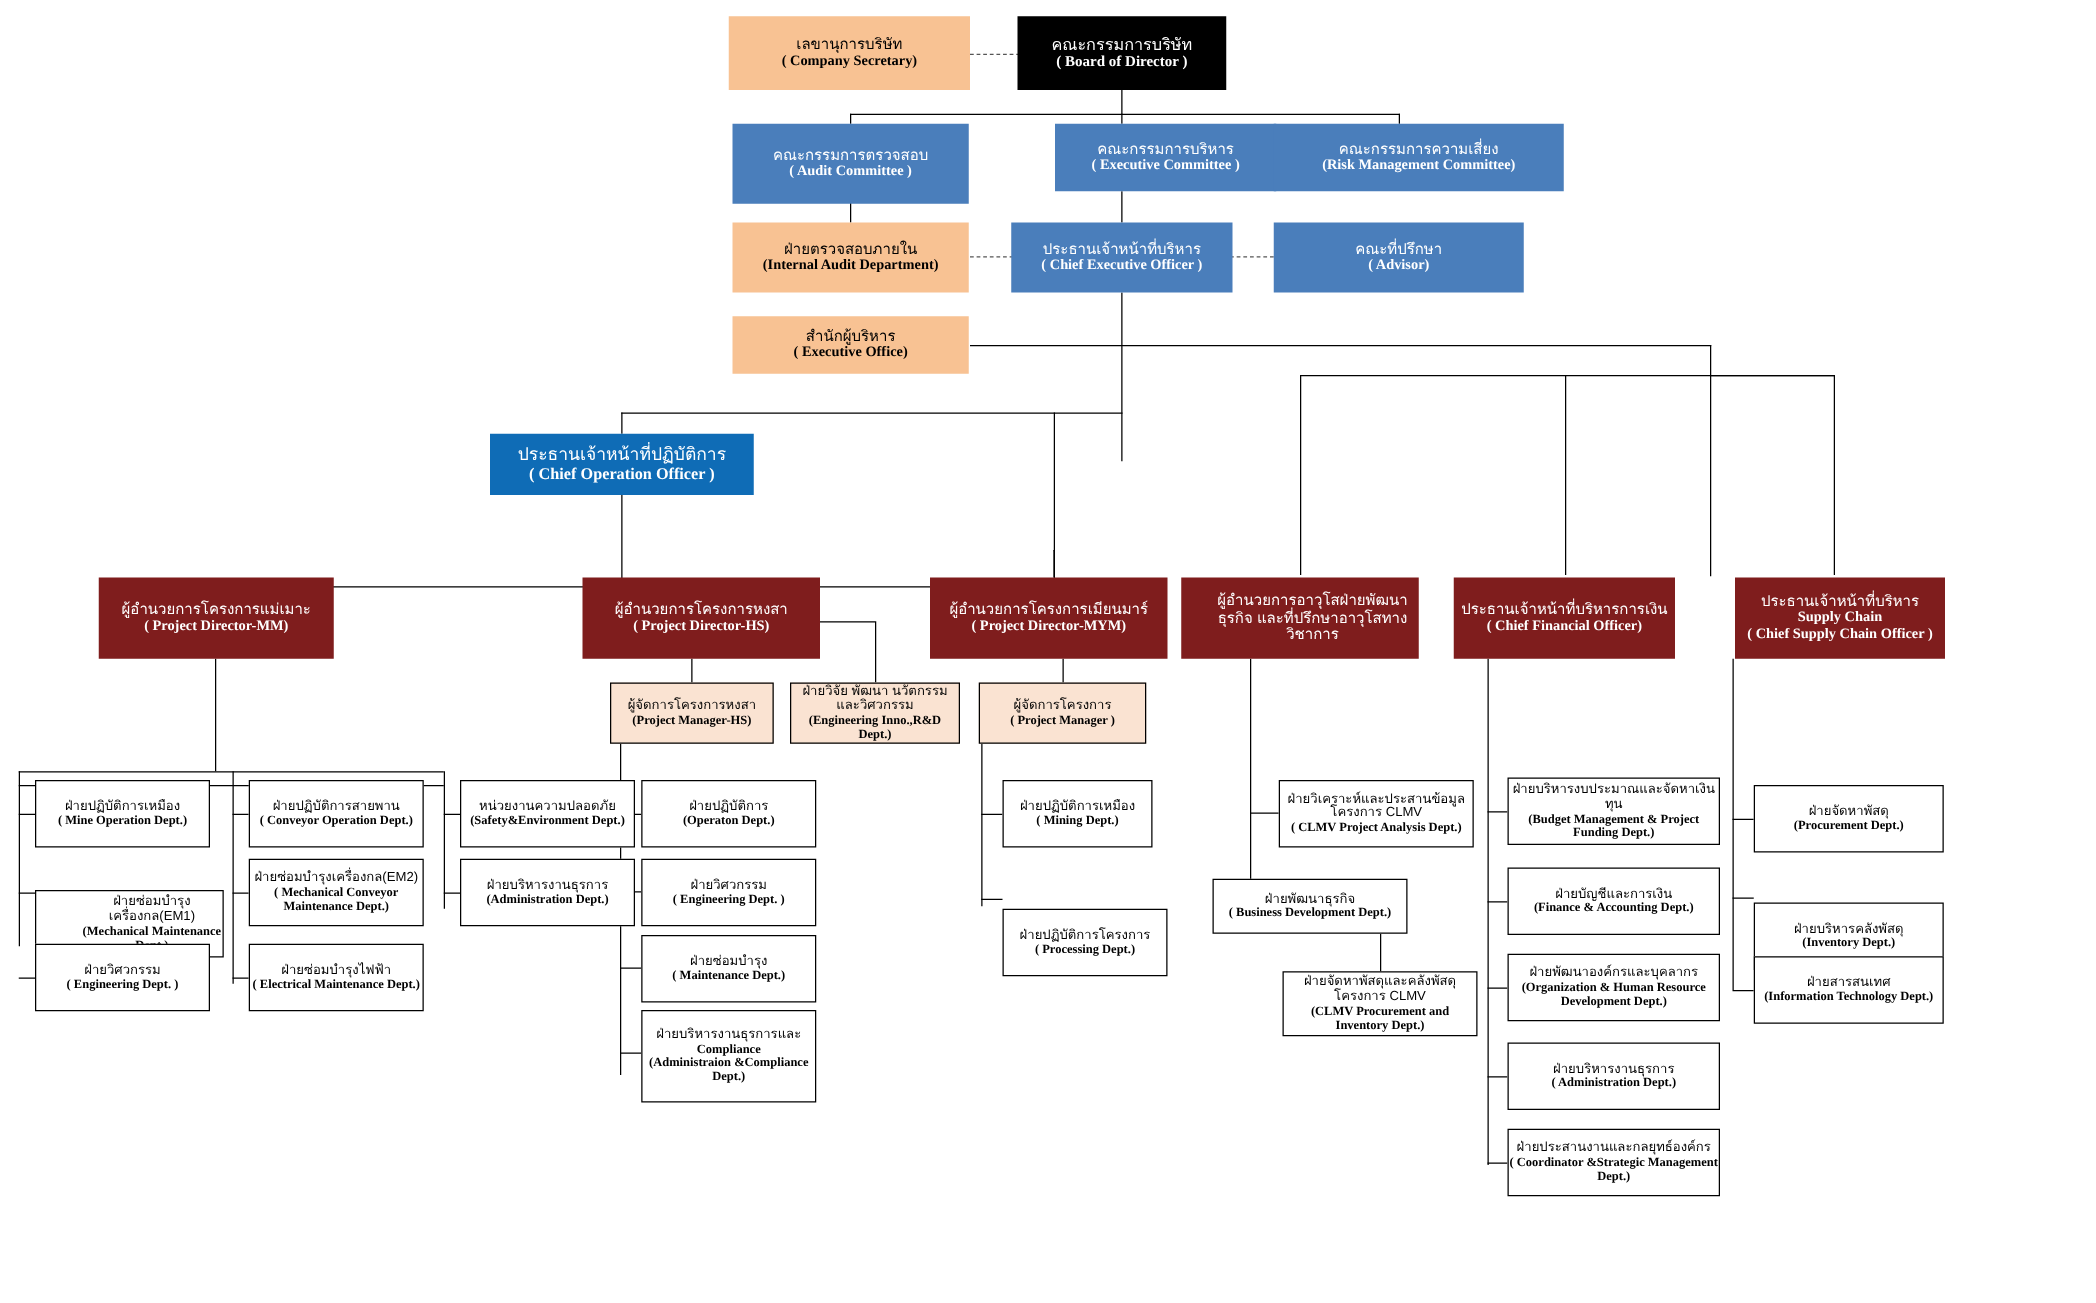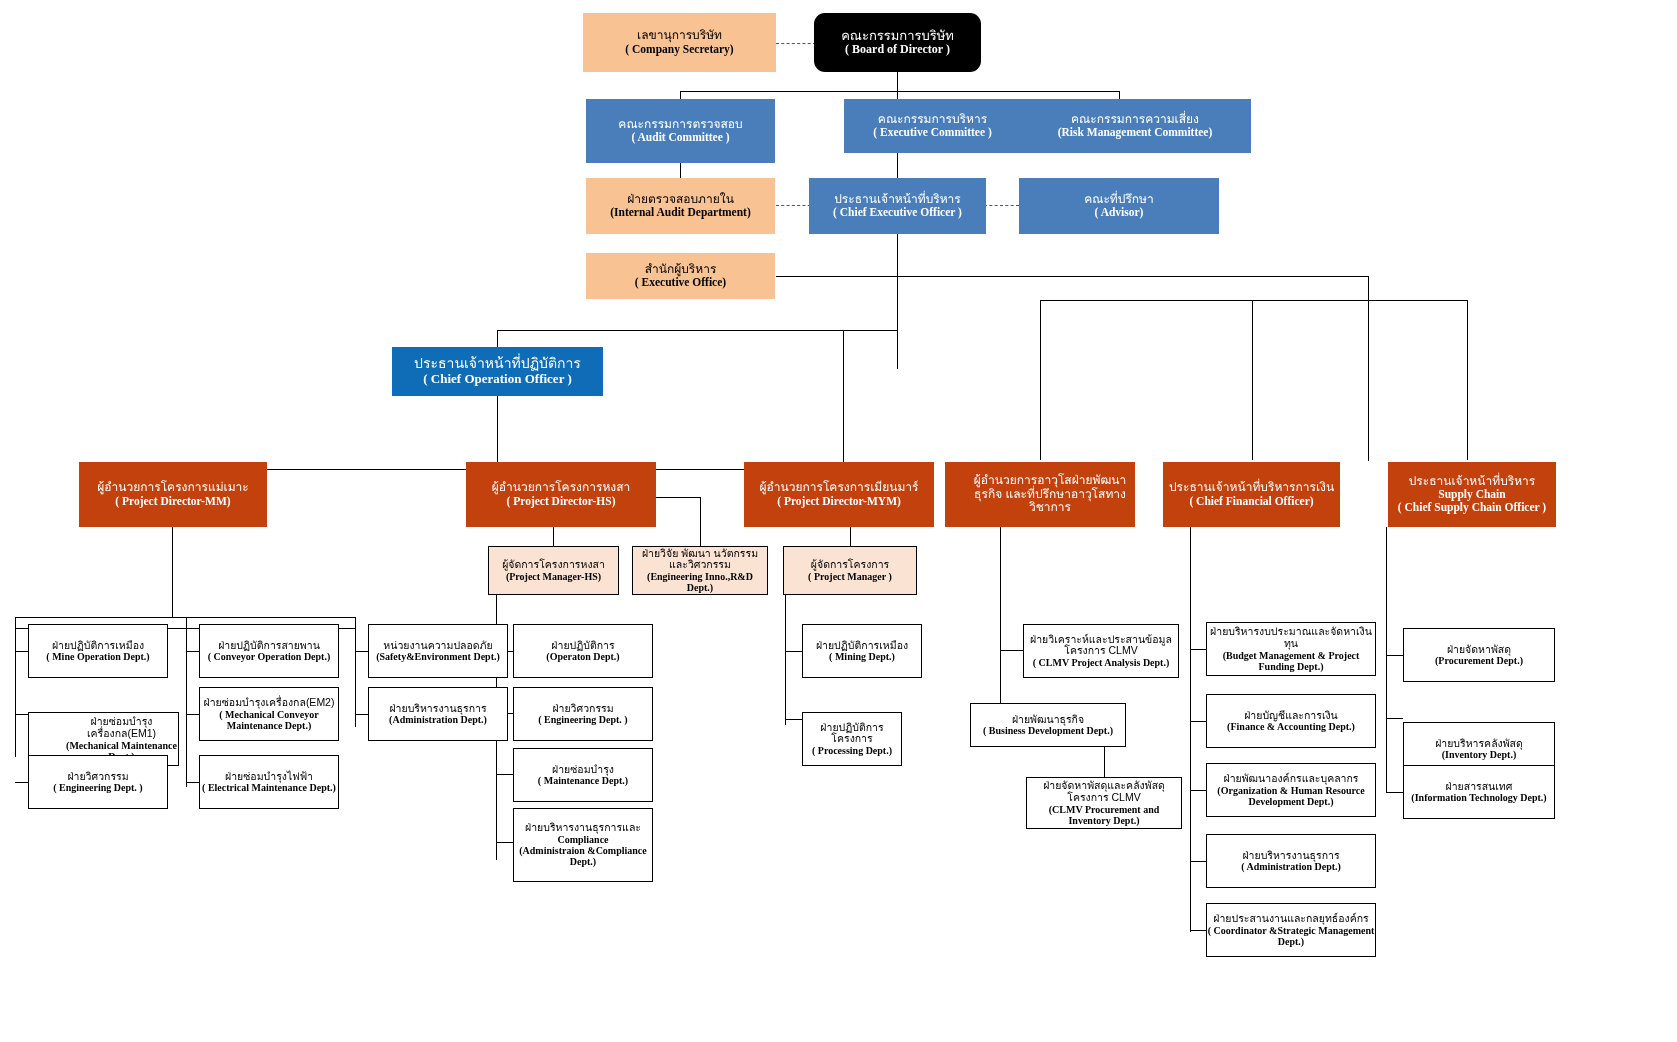--- a/index.html
+++ b/index.html
@@ -21,21 +21,21 @@
   .peach .en{font-size:11.5px;font-weight:bold;}
 
   .blue{background:#4a7ebb;color:#ffffff;}
   .blue .th{font-size:12px;}
   .blue .en{font-size:11.5px;font-weight:bold;}
 
   .blue-dark{background:#0f6cb6;color:#ffffff;}
   .blue-dark .th{font-size:14px;}
   .blue-dark .en{font-size:13px;font-weight:bold;}
 
-  .green{background:#c2410c;color:#ffffff;}
+  .green{background:#7f1d1d;color:#ffffff;}
   .green .th{font-size:12px;}
   .green .en{font-size:11.5px;font-weight:bold;}
 
   .peach2{background:#fae3d2;color:#000000;border:1px solid #000;}
   .peach2 .th{font-size:10.5px;}
   .peach2 .en{font-size:10px;font-weight:bold;}
 
   .white{background:#ffffff;color:#000000;border:1px solid #000;}
   .white .th{font-size:10.5px;}
   .white .en{font-size:10px;font-weight:bold;}
@@ -135,21 +135,21 @@
   <div class="conn v" style="left:1386px;top:527px;height:265px;"></div>
   <div class="conn h" style="left:1386px;top:655px;width:17px;"></div>
   <div class="conn h" style="left:1386px;top:718px;width:17px;"></div>
   <div class="conn h" style="left:1386px;top:792px;width:17px;"></div>
 
   <div class="box peach" style="left:583px;top:13px;width:193px;height:59px;">
     <span class="th">เลขานุการบริษัท</span>
     <span class="en">( Company Secretary)</span>
   </div>
 
-  <div class="box black" style="left:814px;top:13px;width:167px;height:59px;border-radius:11px;">
+  <div class="box black" style="left:814px;top:13px;width:167px;height:59px;">
     <span class="th">คณะกรรมการบริษัท</span>
     <span class="en">( Board of Director )</span>
   </div>
 
   <div class="box blue" style="left:586px;top:99px;width:189px;height:64px;">
     <span class="th">คณะกรรมการตรวจสอบ</span>
     <span class="en">( Audit Committee )</span>
   </div>
 
   <div class="box blue" style="left:844px;top:99px;width:177px;height:54px;">
@@ -282,21 +282,21 @@
   <div class="box white" style="left:513px;top:808px;width:140px;height:74px;">
     <span class="th">ฝ่ายบริหารงานธุรการและ</span>
     <span class="en">Compliance</span>
     <span class="en">(Administraion &amp;Compliance Dept.)</span>
   </div>
 
   <div class="box white" style="left:802px;top:624px;width:120px;height:54px;">
     <span class="th">ฝ่ายปฏิบัติการเหมือง</span>
     <span class="en">( Mining Dept.)</span>
   </div>
-  <div class="box white" style="left:802px;top:712px;width:100px;height:54px;">
+  <div class="box white" style="left:802px;top:727px;width:132px;height:54px;">
     <span class="th">ฝ่ายปฏิบัติการโครงการ</span>
     <span class="en">( Processing Dept.)</span>
   </div>
 
   <div class="box white" style="left:1023px;top:624px;width:156px;height:54px;">
     <span class="th">ฝ่ายวิเคราะห์และประสานข้อมูลโครงการ CLMV</span>
     <span class="en">( CLMV Project Analysis Dept.)</span>
   </div>
   <div class="box white" style="left:970px;top:703px;width:156px;height:44px;">
     <span class="th">ฝ่ายพัฒนาธุรกิจ</span>

